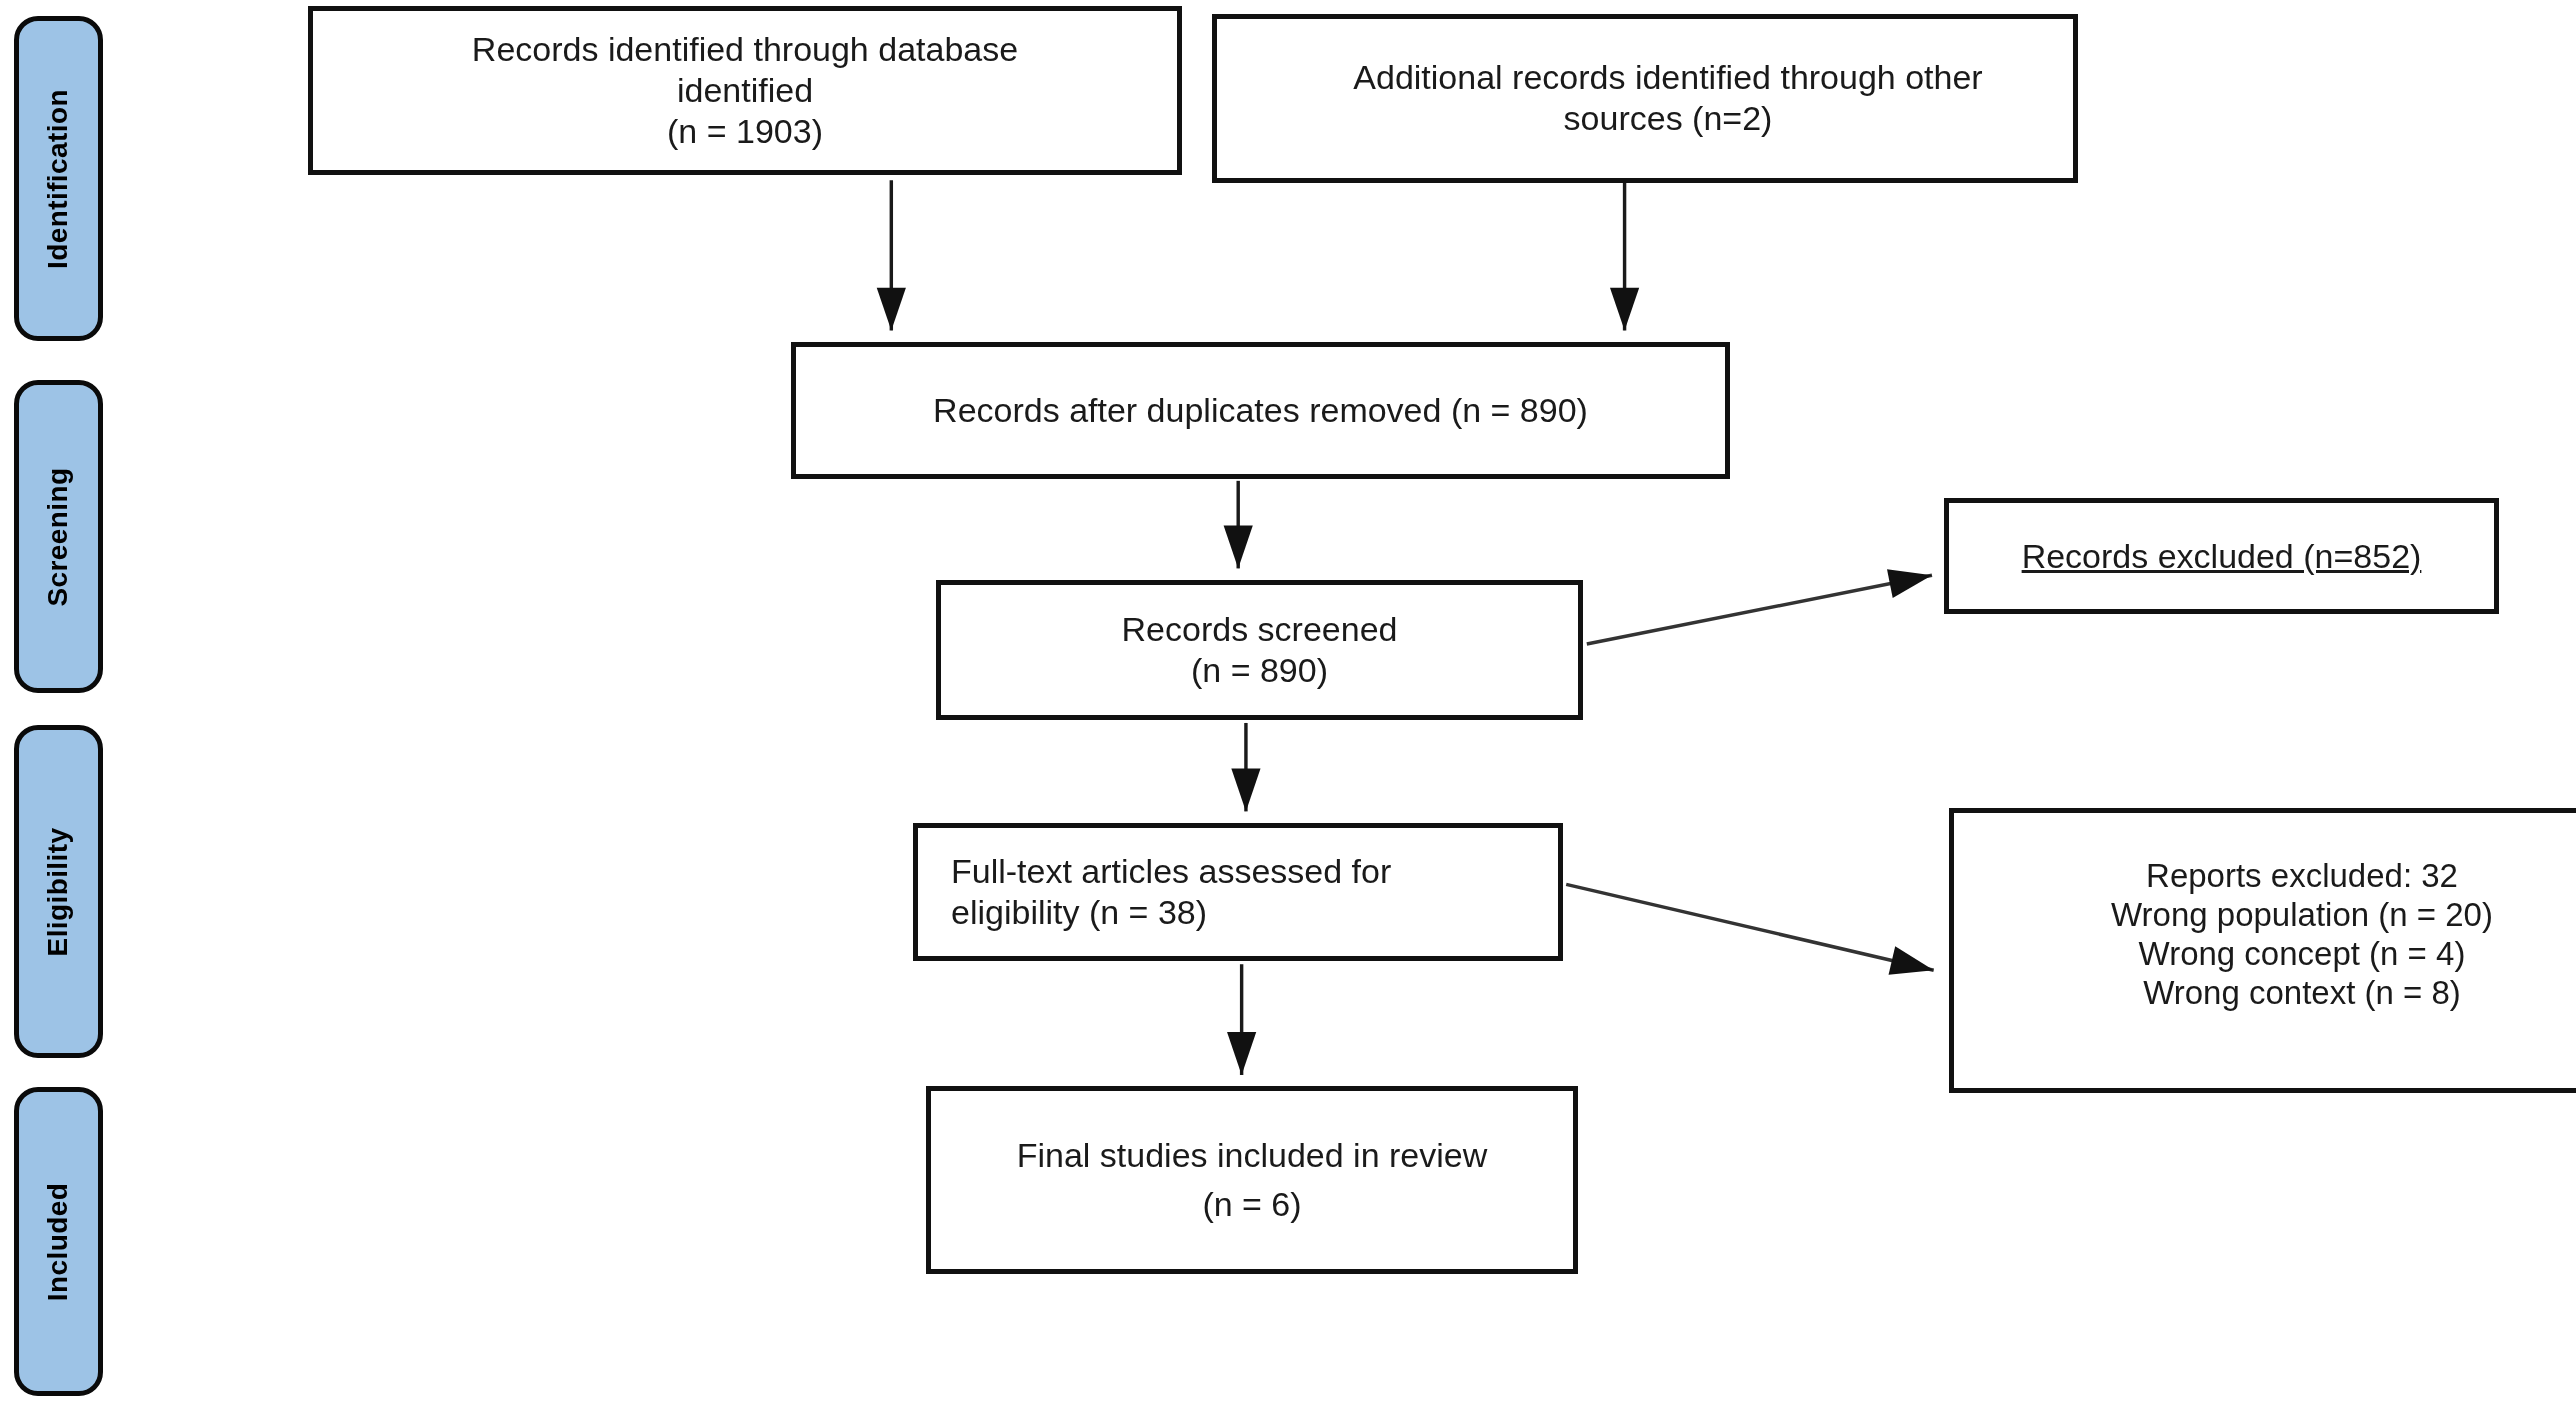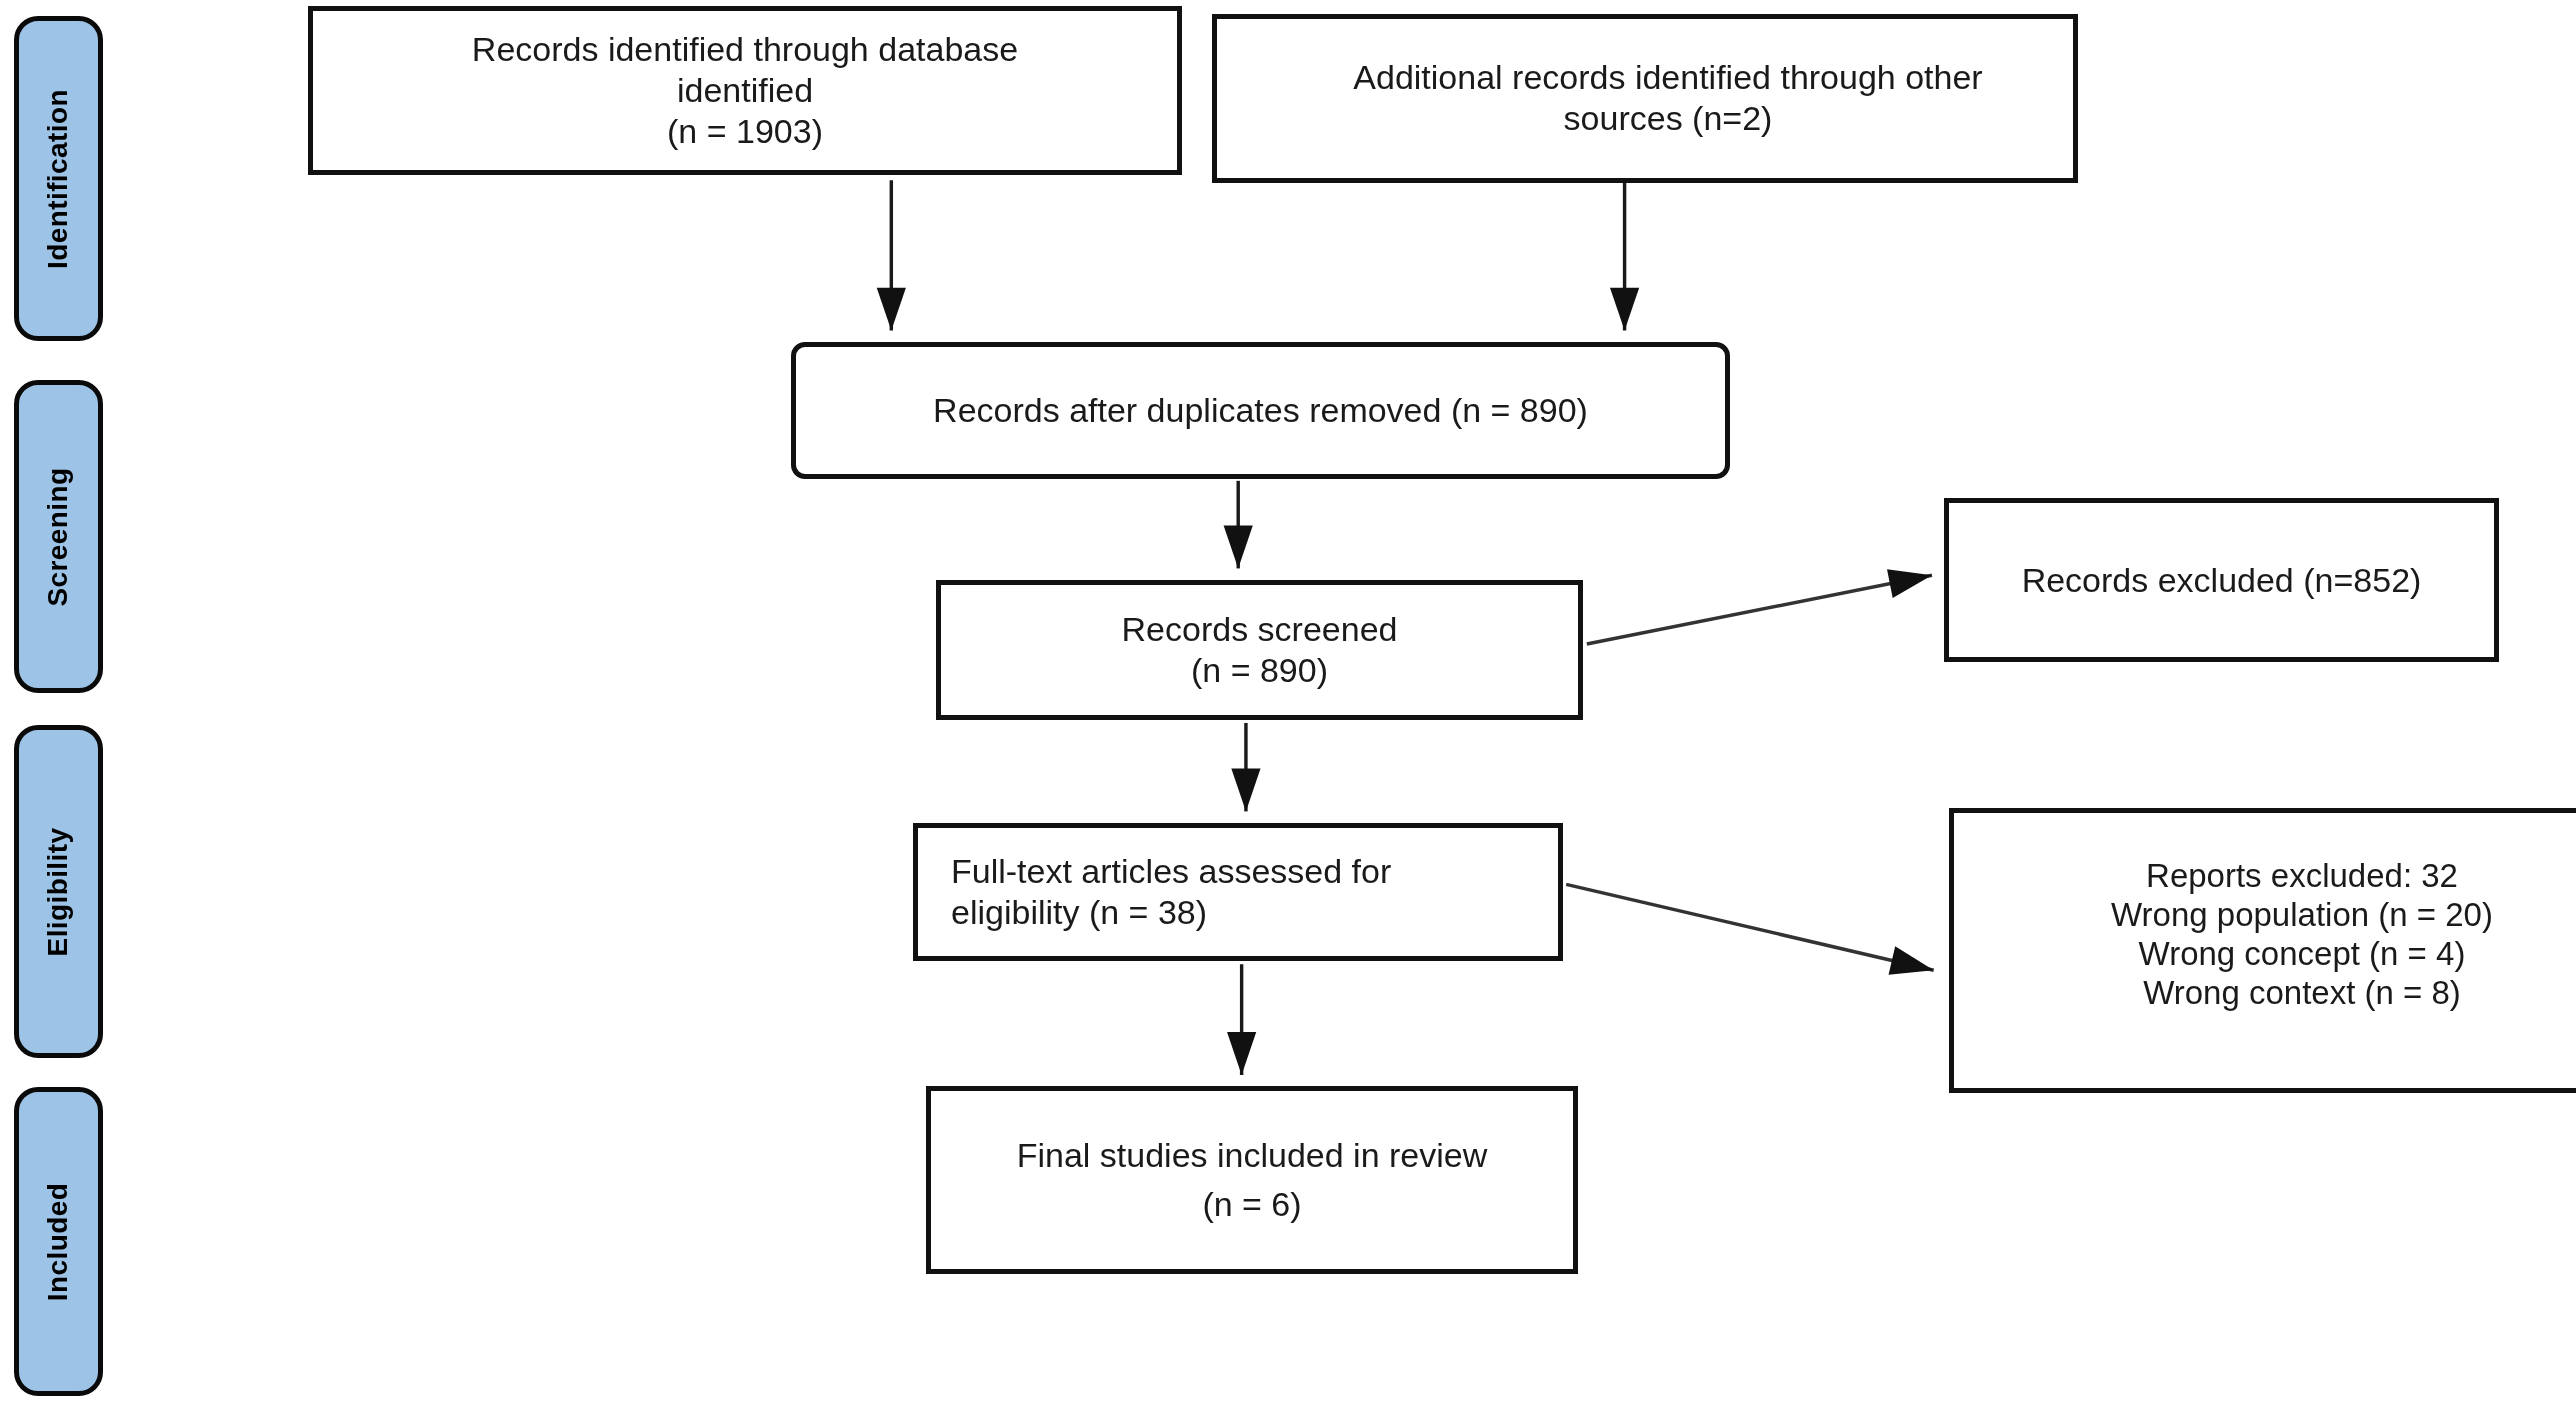--- a/index.html
+++ b/index.html
@@ -83,30 +83,30 @@
     <span class="ln">Records identified through database</span>
     <span class="ln">identified</span>
     <span class="ln">(n = 1903)</span>
   </div>
 
   <div class="fbox" style="left:1212px;top:13.7px;width:866px;height:169px;padding-left:46px;">
     <span class="ln">Additional records identified through other</span>
     <span class="ln">sources (n=2)</span>
   </div>
 
-  <div class="fbox" style="left:791px;top:342px;width:939px;height:137px;border-radius:14px;">
+  <div class="fbox" style="left:791px;top:342px;width:939px;height:137px;">
     <span class="ln">Records after duplicates removed (n = 890)</span>
   </div>
 
   <div class="fbox" style="left:936px;top:580px;width:647px;height:140px;">
     <span class="ln">Records screened</span>
     <span class="ln">(n = 890)</span>
   </div>
 
-  <div class="fbox" style="left:1944px;top:498px;width:555px;height:164px;">
+  <div class="fbox" style="left:1944px;top:498px;width:555px;height:116px;text-decoration:underline;">
     <span class="ln">Records excluded (n=852)</span>
   </div>
 
   <div class="fbox left-align" style="left:913px;top:823px;width:650px;height:138px;">
     <span class="ln">Full-text articles assessed for</span>
     <span class="ln">eligibility (n = 38)</span>
   </div>
 
   <div class="fbox tight" style="left:1949px;top:808px;width:706px;height:285px;">
     <span class="ln">Reports excluded: 32</span>

